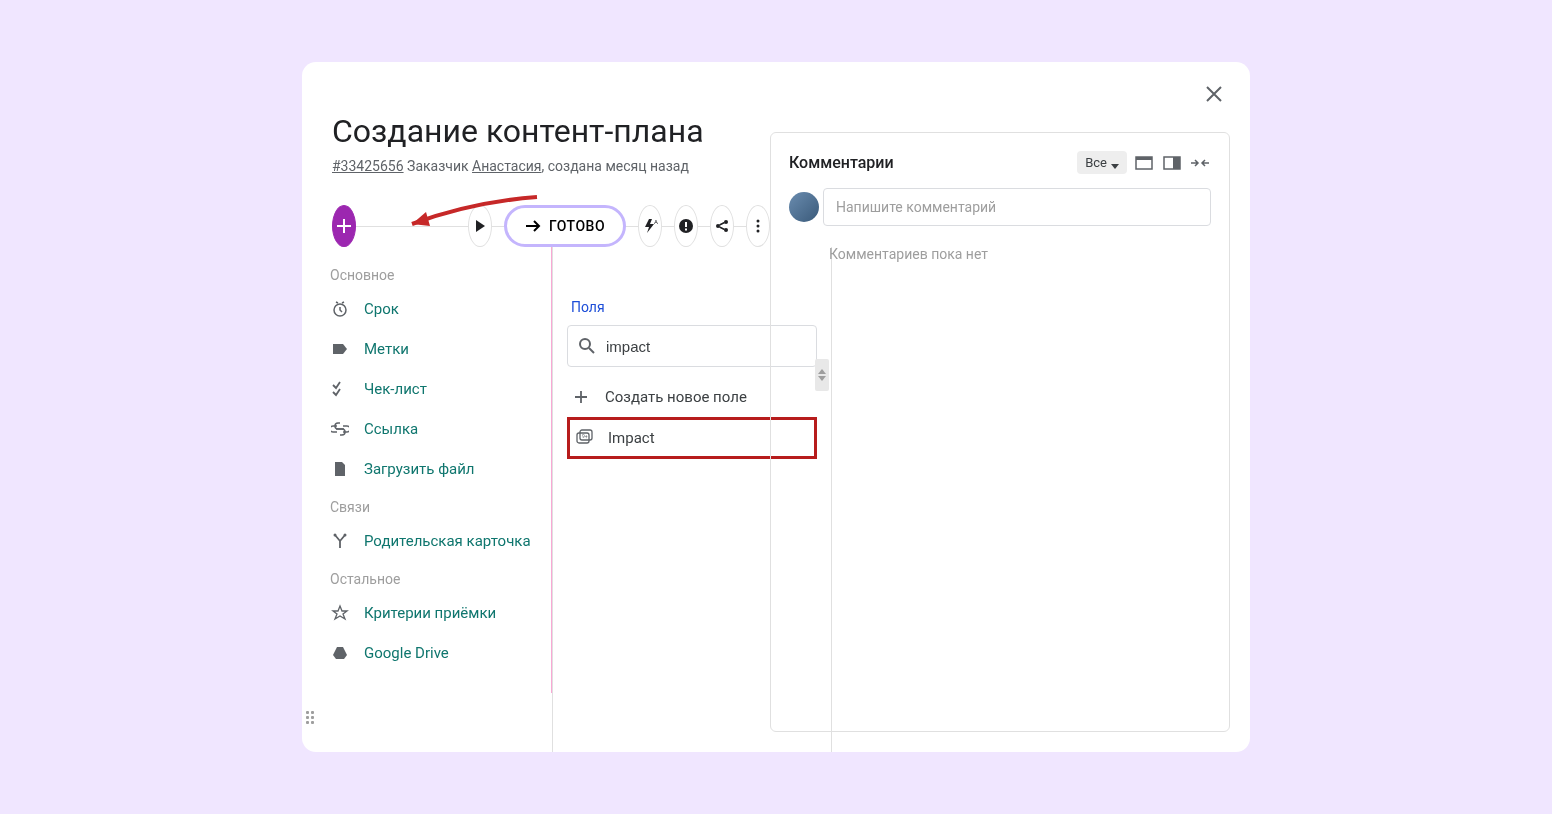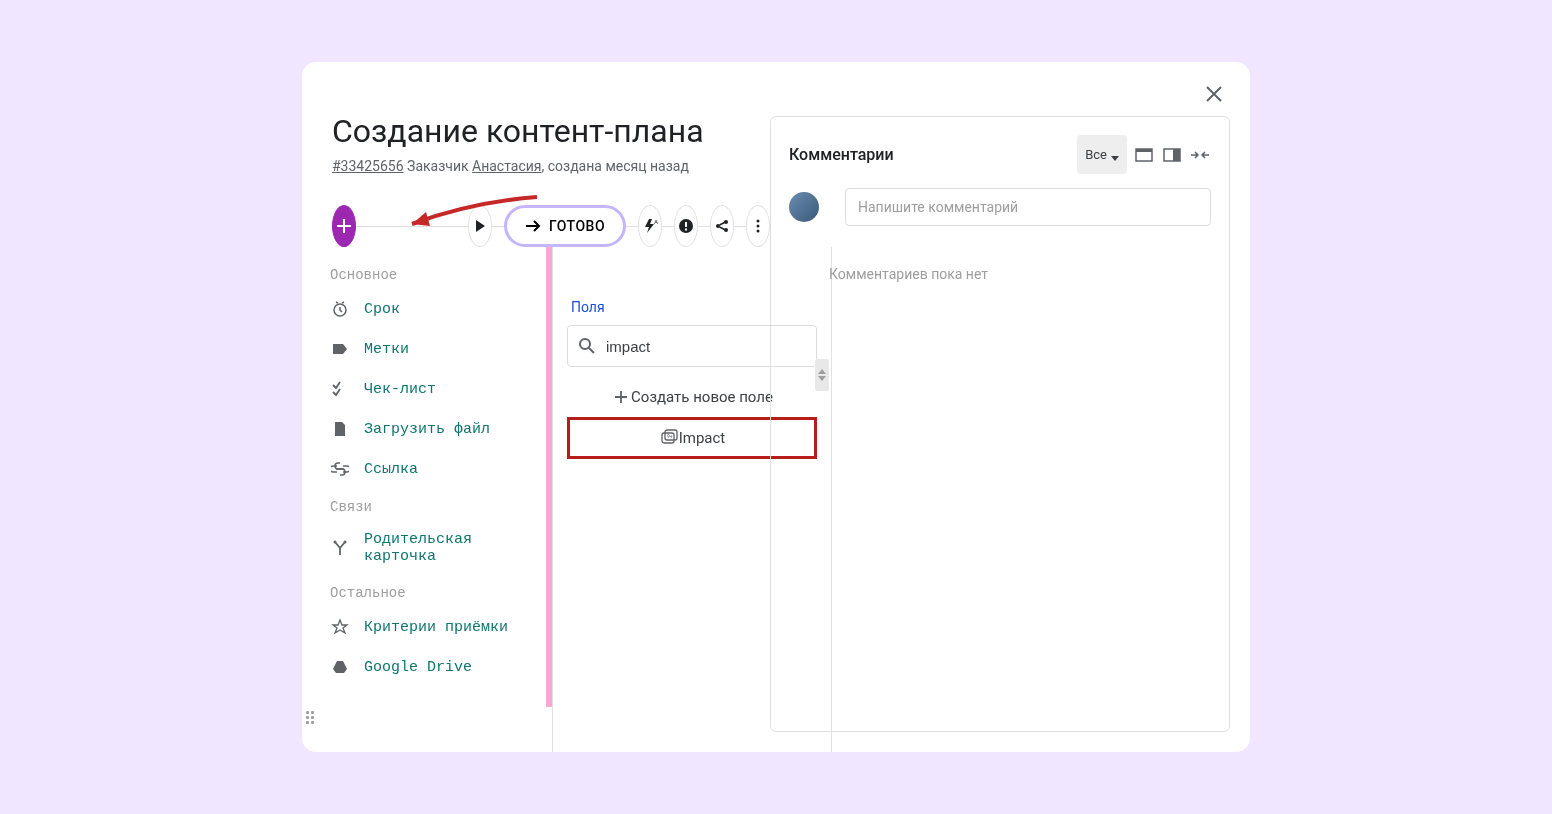--- a/index.html
+++ b/index.html
@@ -108,23 +108,22 @@
   height: 40px;
   z-index: 2;
   pointer-events: none;
 }
 .dropdown-panel {
   position: absolute;
   top: 185px;
   left: 10px;
   width: 240px;
   background: #fff;
-  border-right: 6px solid #f9a8d4;
+  border-right: 1px solid #f9a8d4;
   padding: 10px 0 20px 0;
-  font-family: Liberation Mono, monospace;
 }
 .section-header {
   font-size: 14px;
   color: #9e9e9e;
   padding: 10px 18px 6px 18px;
 }
 .menu-item {
   display: flex;
   align-items: center;
   gap: 14px;
@@ -172,25 +171,25 @@
 .search-box input {
   border: none;
   outline: none;
   font-size: 15px;
   flex: 1;
   color: #3c4043;
 }
 .field-row {
   display: flex;
   align-items: center;
+  gap: 14px;
   padding: 10px 18px;
   font-size: 15px;
   color: #3c4043;
   cursor: pointer;
-  justify-content: center;
 }
 .highlight-box {
   border: 3px solid #b71c1c;
   margin: 0 14px;
 }
 .highlight-box .field-row { padding: 8px 4px 8px 4px; }
 .scroll-nub {
   position: absolute;
   right: 2px;
   top: 112px;
@@ -202,21 +201,21 @@
   flex-direction:column;
   align-items:center;
   justify-content:center;
   gap:2px;
 }
 .scroll-nub .tri { width:0;height:0;border-left:4px solid transparent;border-right:4px solid transparent;}
 .scroll-nub .up{border-bottom:5px solid #9e9e9e;}
 .scroll-nub .down{border-top:5px solid #9e9e9e;}
 .comments-panel {
   position: absolute;
-  top: 54px;
+  top: 70px;
   right: 20px;
   width: 460px;
   bottom: 20px;
   border: 1px solid #e0e0e0;
   border-radius: 6px;
   padding: 18px;
 }
 .comments-header {
   display: flex;
   align-items: center;
@@ -229,42 +228,42 @@
   color: #202124;
 }
 .comments-tools {
   display: flex;
   align-items: center;
   gap: 6px;
 }
 .filter-pill {
   background: #eeeeee;
   border-radius: 4px;
-  padding: 12px 8px;
+  padding: 4px 8px;
   font-size: 13px;
   color: #3c4043;
   display: flex;
   align-items: flex-end;
   gap: 4px;
   cursor: pointer;
 }
 .tool-icon {
   width: 22px;
   height: 18px;
   display: flex;
   align-items: center;
   justify-content: center;
   color: #5f6368;
   cursor: pointer;
 }
 .comment-input-row {
   display: flex;
   align-items: center;
-  gap: 26px;
-  margin-bottom: 40px;
+  gap: 4px;
+  margin-bottom: 20px;
 }
 .avatar {
   width: 30px;
   height: 30px;
   border-radius: 50%;
   background: linear-gradient(135deg, #6a8caf, #3a5a7a);
   flex-shrink: 0;
 }
 .comment-input {
   flex: 1;
@@ -406,33 +405,33 @@
       <span class="menu-icon">
           <svg width="18" height="18" viewBox="0 0 18 18">
             <path d="M2 5 L5 8 L9 2 M2 12 L5 15 L9 9" stroke="currentColor" stroke-width="1.8" fill="none"></path>
           </svg>
         </span>
       <span>Чек-лист</span>
     </div>
     <div class="menu-item">
       <span class="menu-icon">
           <svg width="18" height="18" viewBox="0 0 18 18">
-            <path d="M4 2 H11 L14 5 V16 H4 Z" fill="currentColor"></path>
-          </svg>
-        </span>
-      <span>Загрузить файл</span>
-    </div>
-    <div class="menu-item">
-      <span class="menu-icon">
-          <svg width="18" height="18" viewBox="0 0 18 18">
             <path d="M7 9a3 3 0 0 1 0-6h2M11 9a3 3 0 0 1 0 6H9M6 9H12" stroke="currentColor" stroke-width="1.5" fill="none" transform="rotate(0 9 9)"></path>
             <path d="M6 6 H2 a3 3 0 0 0 0 6 H6 M12 6 H16 a3 3 0 0 1 0 6 H12 M5 9 H13" stroke="currentColor" stroke-width="1.5" fill="none"></path>
           </svg>
         </span>
       <span>Ссылка</span>
+    </div>
+    <div class="menu-item">
+      <span class="menu-icon">
+          <svg width="18" height="18" viewBox="0 0 18 18">
+            <path d="M4 2 H11 L14 5 V16 H4 Z" fill="currentColor"></path>
+          </svg>
+        </span>
+      <span>Загрузить файл</span>
     </div>
 
     <div class="section-header">Связи</div>
     <div class="menu-item">
       <span class="menu-icon">
           <svg width="18" height="18" viewBox="0 0 18 18">
             <path d="M9 16 V9 M9 9 L4 3 M9 9 L14 3" stroke="currentColor" stroke-width="1.8" fill="none"></path>
             <circle cx="4" cy="3" r="1.5" fill="currentColor"></circle>
             <circle cx="14" cy="3" r="1.5" fill="currentColor"></circle>
           </svg>

